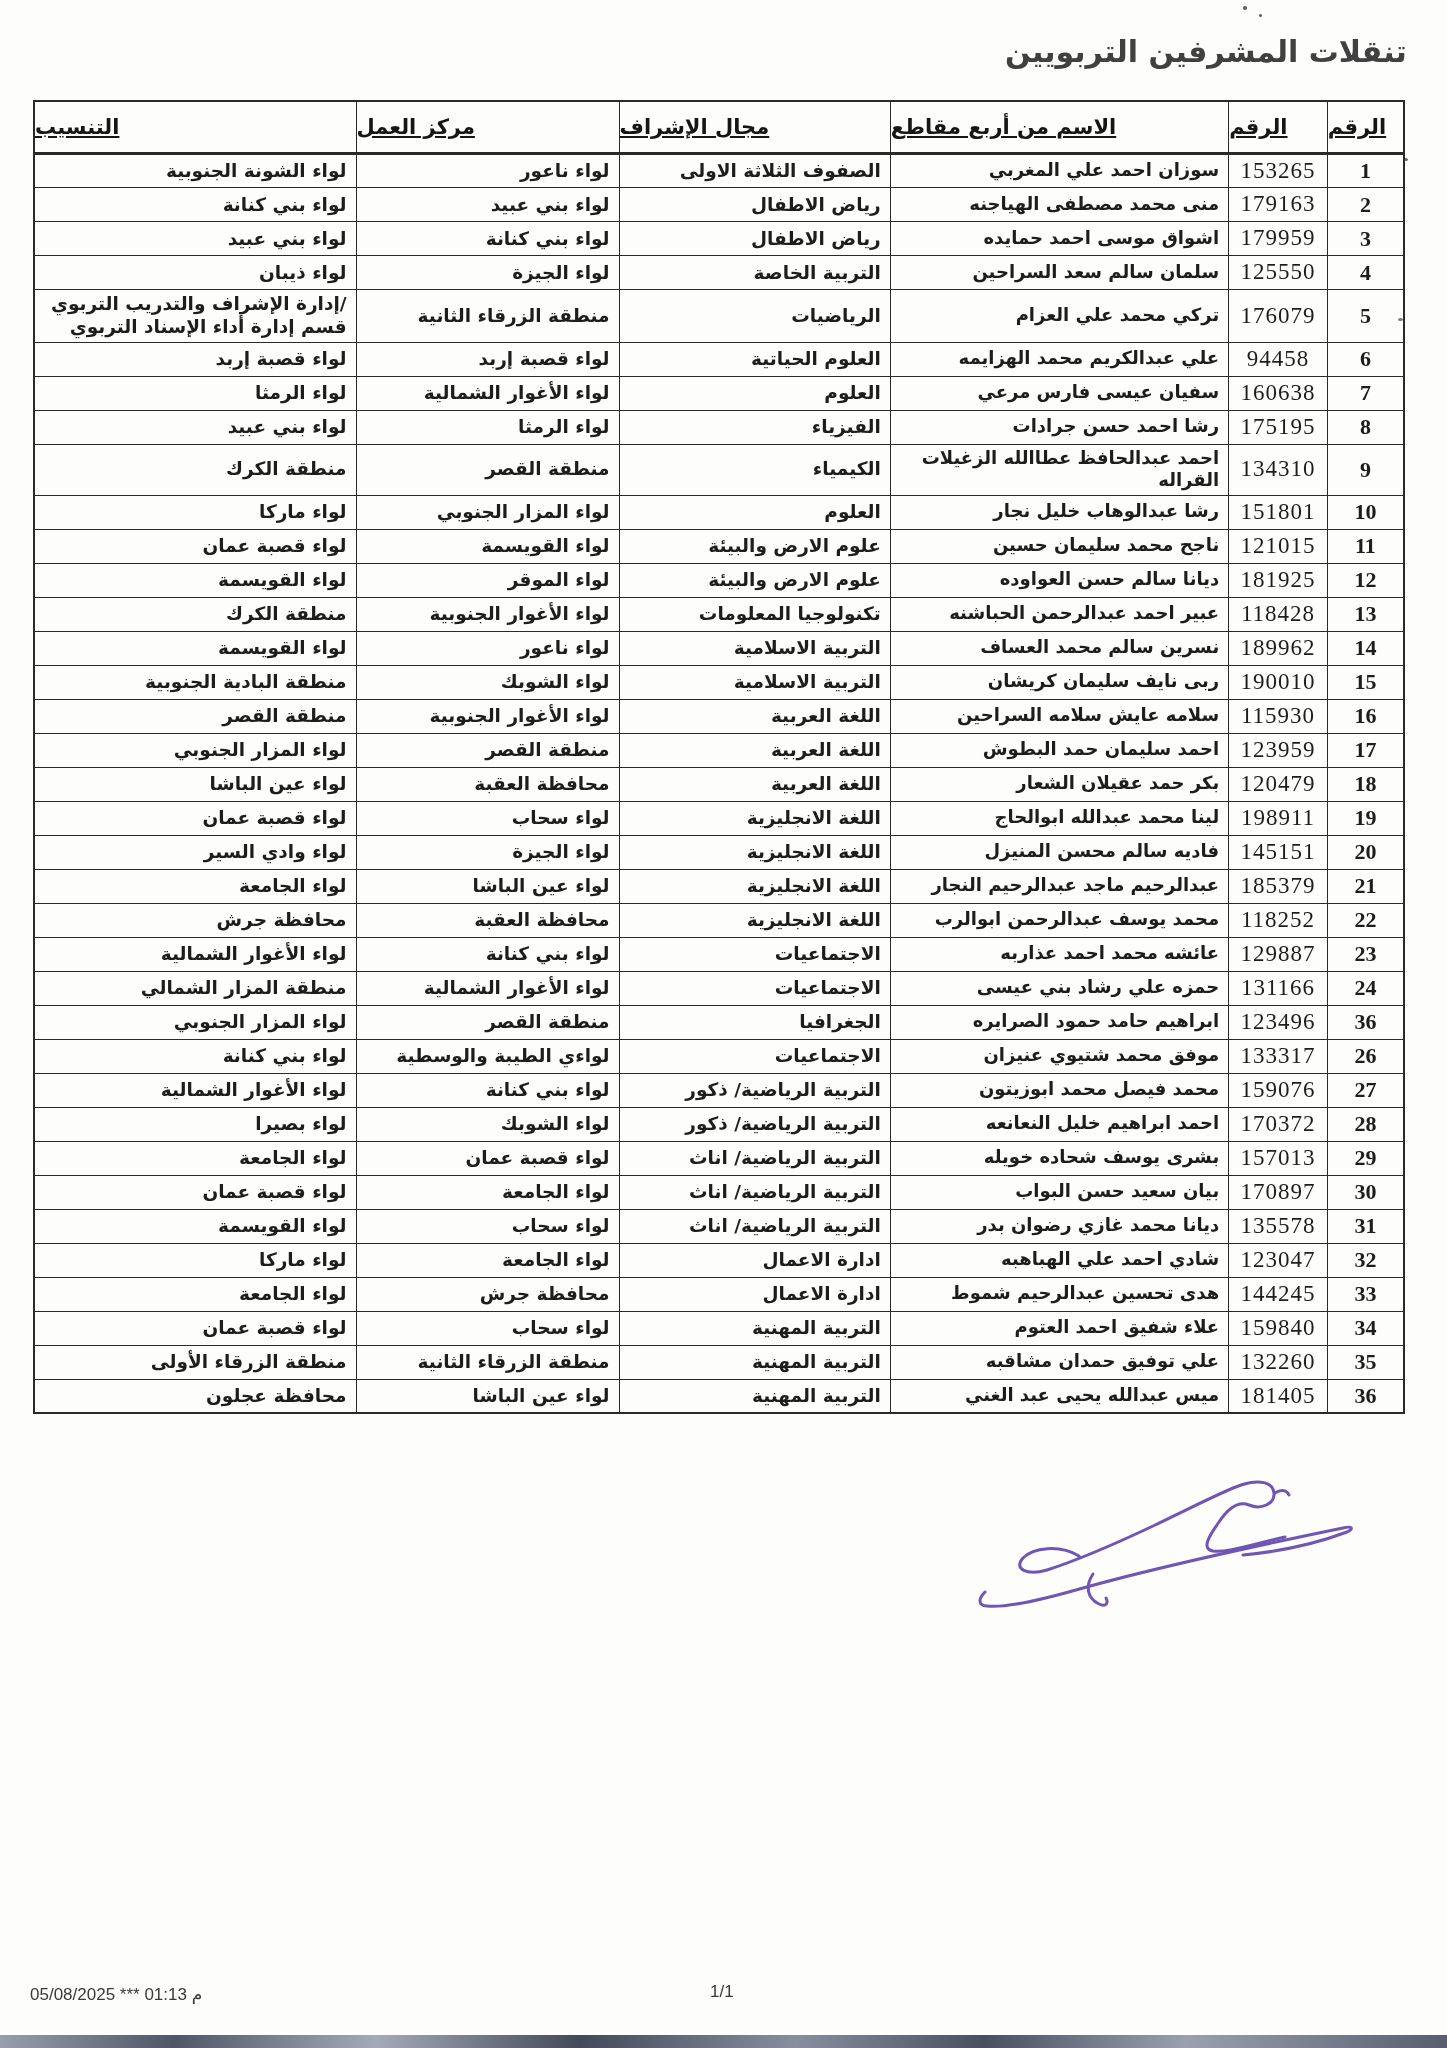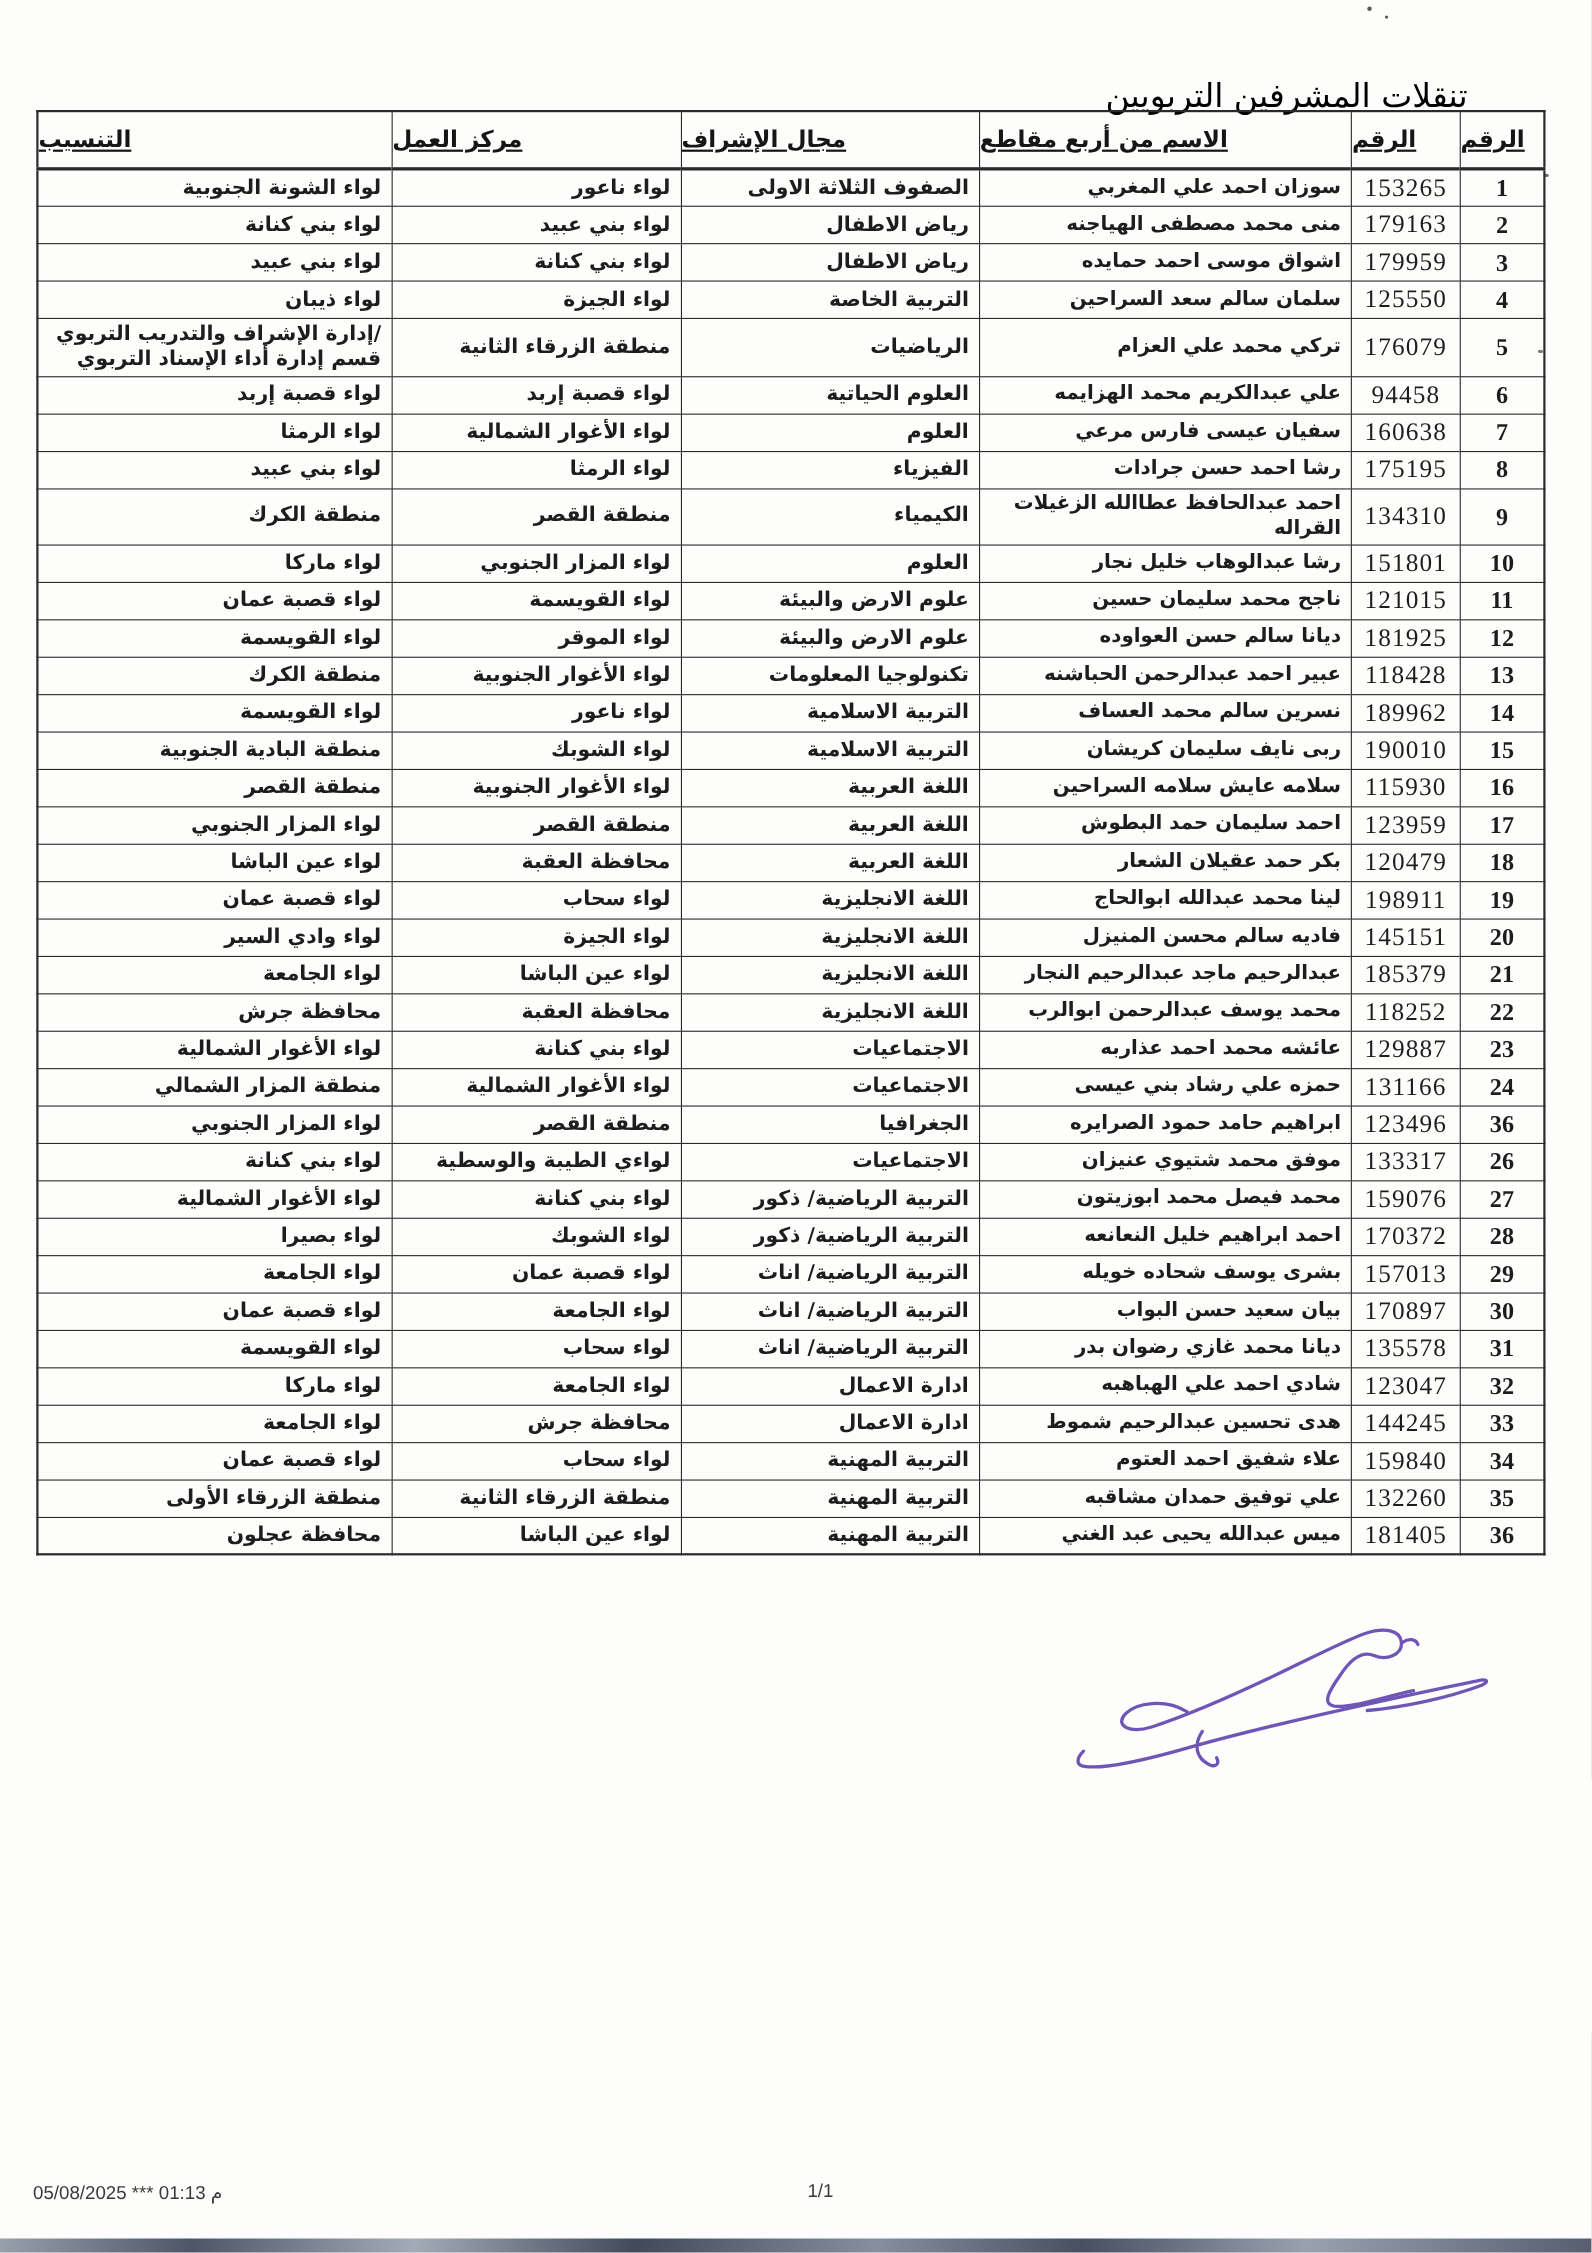--- a/index.html
+++ b/index.html
@@ -16,25 +16,24 @@
     color: #1c1c1c;
   }
 
   .doc-title {
     position: absolute;
     top: 34px;
     right: 22px;
     width: 420px;
     text-align: left;
     font-size: 30px;
-    font-weight: 400;
-    color: #000000;
+    font-weight: 700;
+    color: #404040;
     letter-spacing: 0.5px;
     direction: rtl;
-    margin-top: 36px;
   }
 
   .table-wrap {
     position: absolute;
     top: 100px;
     right: 42px;
     width: 1372px;
     direction: rtl;
   }
 
@@ -88,21 +87,21 @@
   .footer-line {
     position: absolute;
     top: 1984px;
     left: 0;
     width: 100%;
     font-family: "Liberation Sans", "DejaVu Sans", sans-serif;
     font-size: 17px;
     color: #3a3a3a;
   }
   .footer-datetime { position: absolute; left: 30px; top: 0; direction: ltr; }
-  .footer-page     { position: absolute; left: 710px; top: -2px; margin-left: 24px; }
+  .footer-page     { position: absolute; left: 710px; top: -2px; }
 
   .signature {
     position: absolute;
     top: 1452px;
     left: 975px;
     width: 395px;
     height: 175px;
   }
 
   .scan-strip {

